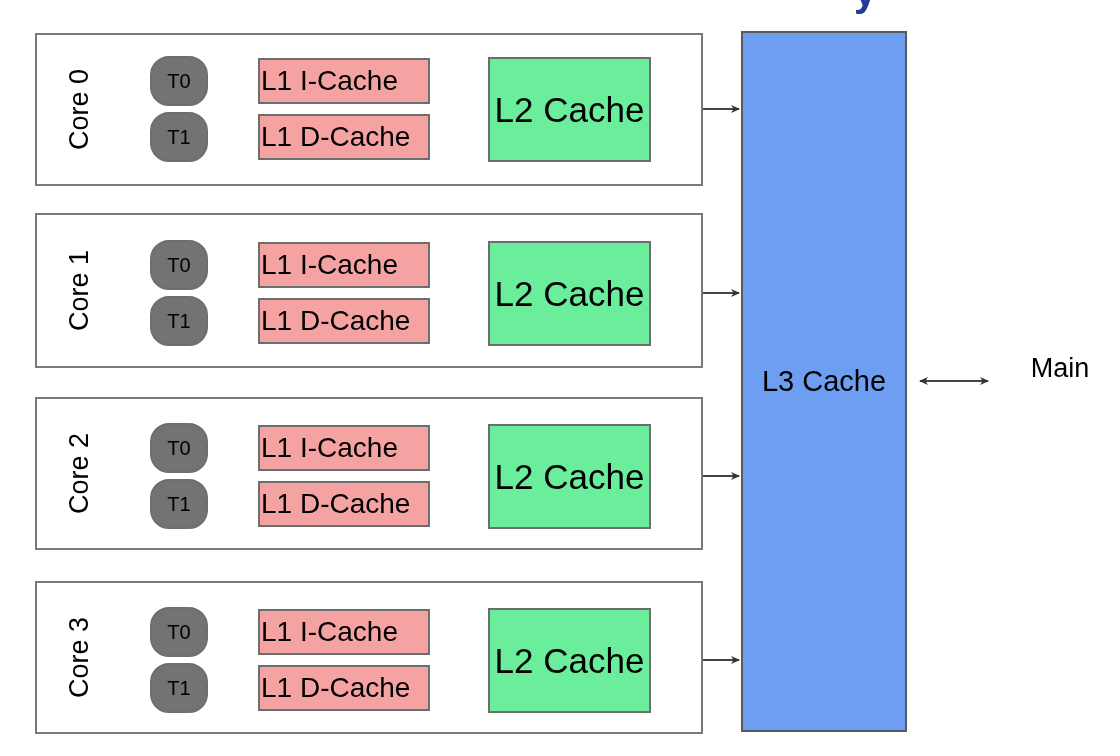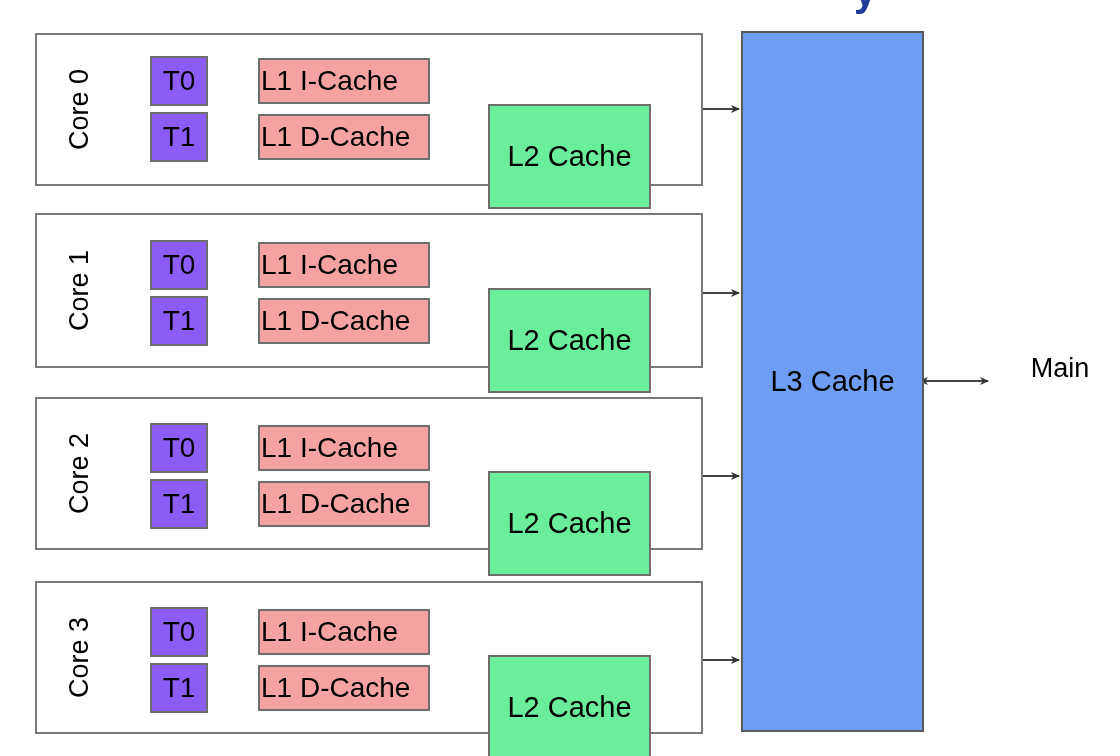--- a/index.html
+++ b/index.html
@@ -63,23 +63,23 @@
     border: 2px solid #6e6e6e;
     display: flex;
     align-items: center;
     justify-content: center;
     font-size: 27px;
     color: #000000;
     white-space: nowrap;
     line-height: 1;
   }
 
-  .blk.thread   { background: #8b5cf6; font-size: 28px; }
+  .blk.thread   { background: #737373; font-size: 20px; border-radius: 19px; }
   .blk.l1cache  { background: #F5A2A2; font-size: 28px; justify-content: flex-start; padding-left: 1px; }
-  .blk.l2cache  { background: #6BEE9B; font-size: 29px; margin-top: 47px; }
+  .blk.l2cache  { background: #6BEE9B; font-size: 35px; }
 
   .l3-box {
     position: absolute;
     box-sizing: border-box;
     background: #6D9EF2;
     border: 2px solid #5a5a5a;
     display: flex;
     align-items: center;
     justify-content: center;
     font-size: 29px;
@@ -195,19 +195,19 @@
 
   <div class="core-box" style="left:35px; top:581px; width:668px; height:153px;">
     <span class="core-label" style="width:84px;">Core 3</span>
   </div>
   <div class="blk thread" style="left:150px; top:607px; width:58px; height:50px;">T0</div>
   <div class="blk thread" style="left:150px; top:663px; width:58px; height:50px;">T1</div>
   <div class="blk l1cache" style="left:258px; top:609px; width:172px; height:46px;">L1 I-Cache</div>
   <div class="blk l1cache" style="left:258px; top:665px; width:172px; height:46px;">L1 D-Cache</div>
   <div class="blk l2cache" style="left:488px; top:608px; width:163px; height:105px;">L2 Cache</div>
 
-  <div class="l3-box" style="left:741px; top:31px; width:183px; height:701px;">L3 Cache</div>
+  <div class="l3-box" style="left:741px; top:31px; width:166px; height:701px;">L3 Cache</div>
 
   <div class="mem-label" style="left:1004px; top:352px; width:112px;">
     <div>Main</div>
   </div>
 
 </div>
 
 </body></html>

